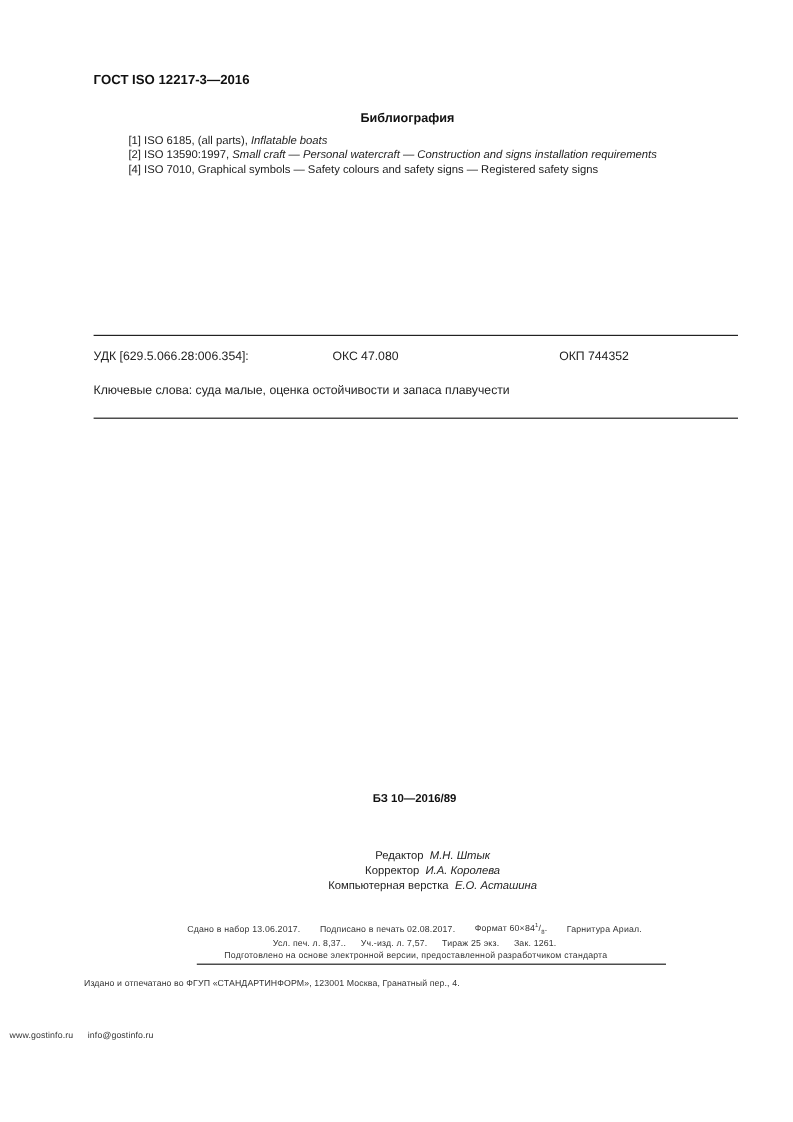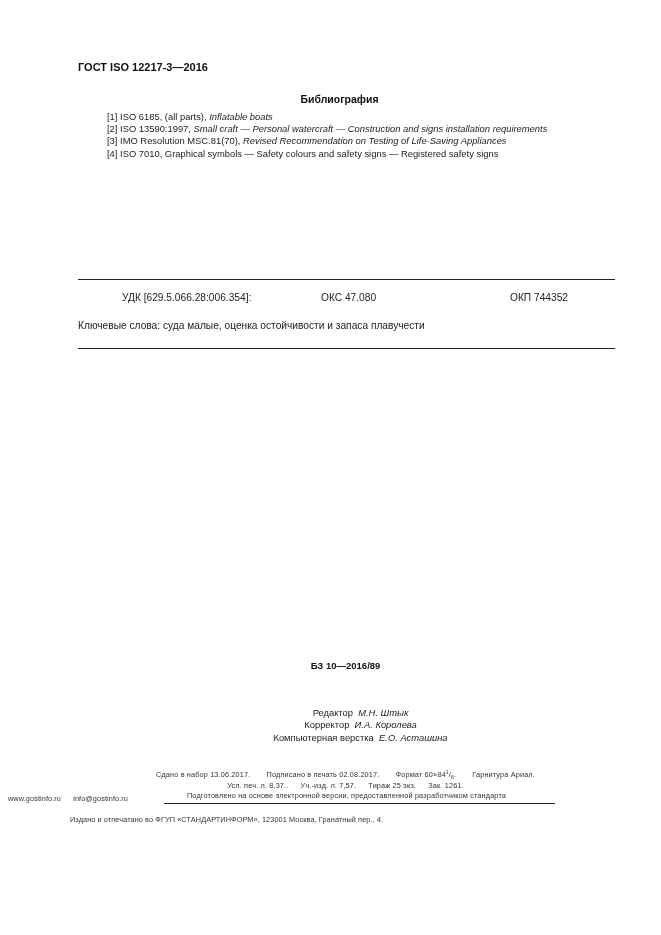--- a/index.html
+++ b/index.html
@@ -6,21 +6,21 @@
     body {
       width: 661px; height: 935px; position: relative; overflow: hidden;
       font-family: "Liberation Sans", sans-serif; color: #1a1a1a;
     }
     .abs { position: absolute; white-space: nowrap; }
     .gost-id { left: 78px; top: 61px; font-size: 11px; font-weight: bold; color: #111; }
     .bib-title { left: 0; width: 661px; text-align: center; top: 93px; padding-left: 18px; box-sizing: border-box; font-size: 10.5px; font-weight: bold; color: #111; }
     .bib-list { left: 107px; top: 111px; font-size: 9.4px; line-height: 12.2px; color: #222; }
     .bib-list .it { font-style: italic; }
     .rule { position: absolute; height: 0; border-top: 1.2px solid #222; }
-    .meta-row { top: 292px; font-size: 10.2px; color: #222; margin-left: 44px; }
+    .meta-row { top: 292px; font-size: 10.2px; color: #222; }
     .keywords { left: 78px; top: 320px; font-size: 10.2px; color: #222; }
     .bz { left: 0; width: 661px; text-align: center; top: 660px; padding-left: 30px; box-sizing: border-box; font-size: 9.5px; font-weight: bold; color: #111; }
     .credits { left: 0; width: 661px; top: 707px; text-align: center; padding-left: 60px; box-sizing: border-box; font-size: 9.4px; line-height: 12.4px; color: #222; }
     .credits .it { font-style: italic; }
     .credits .line { display: block; }
     .print-info { left: 0; width: 661px; text-align: center; font-size: 7.3px; color: #333; letter-spacing: 0.15px; }
     .print-info sup { font-size: 5px; }
     .print-info sub { font-size: 5px; }
     .publisher { left: 0; width: 641px; text-align: left; font-size: 7.3px; color: #333; padding-left: 70px; box-sizing: border-box; letter-spacing: 0.1px; }
     .gap { display: inline-block; width: 14px; }
@@ -36,25 +36,20 @@
 <div class="abs bib-list">
   <div>
     <span>[1]</span>
     <span>ISO 6185, (all parts),</span>
     <span class="it">Inflatable boats</span>
   </div>
   <div>
     <span>[2]</span>
     <span>ISO 13590:1997,</span>
     <span class="it">Small craft — Personal watercraft — Construction and signs installation requirements</span>
-  </div>
-  <div>
-    <span>[3]</span>
-    <span>IMO Resolution MSC.81(70),</span>
-    <span class="it">Revised Recommendation on Testing of Life-Saving Appliances</span>
   </div>
   <div>
     <span>[4]</span>
     <span>ISO 7010, Graphical symbols — Safety colours and safety signs — Registered safety signs</span>
   </div>
 </div>
 
 <div class="rule" style="left:78px; width:537px; top:279px;"></div>
 
 <div class="abs meta-row" style="left:78px;">УДК  [629.5.066.28:006.354]:</div>
@@ -95,16 +90,16 @@
   <span>Тираж 25 экз.</span><span class="gap-s"></span>
   <span>Зак. 1261.</span>
 </div>
 
 <div class="abs print-info" style="top:791px; padding-left:32px; box-sizing:border-box;">Подготовлено на основе электронной версии, предоставленной разработчиком стандарта</div>
 
 <div class="rule" style="left:164px; width:391px; top:803px; border-top-width:1px;"></div>
 
 <div class="abs publisher" style="top:815px;">Издано и отпечатано во ФГУП «СТАНДАРТИНФОРМ», 123001 Москва, Гранатный пер., 4.</div>
 
-<div class="abs publisher" style="top:794px;padding-left:8px;">
+<div class="abs publisher" style="top:858px;padding-left:8px;">
   <span>www.gostinfo.ru</span><span class="gap-s"></span>
   <span>info@gostinfo.ru</span>
 </div>
 
 </body></html>

